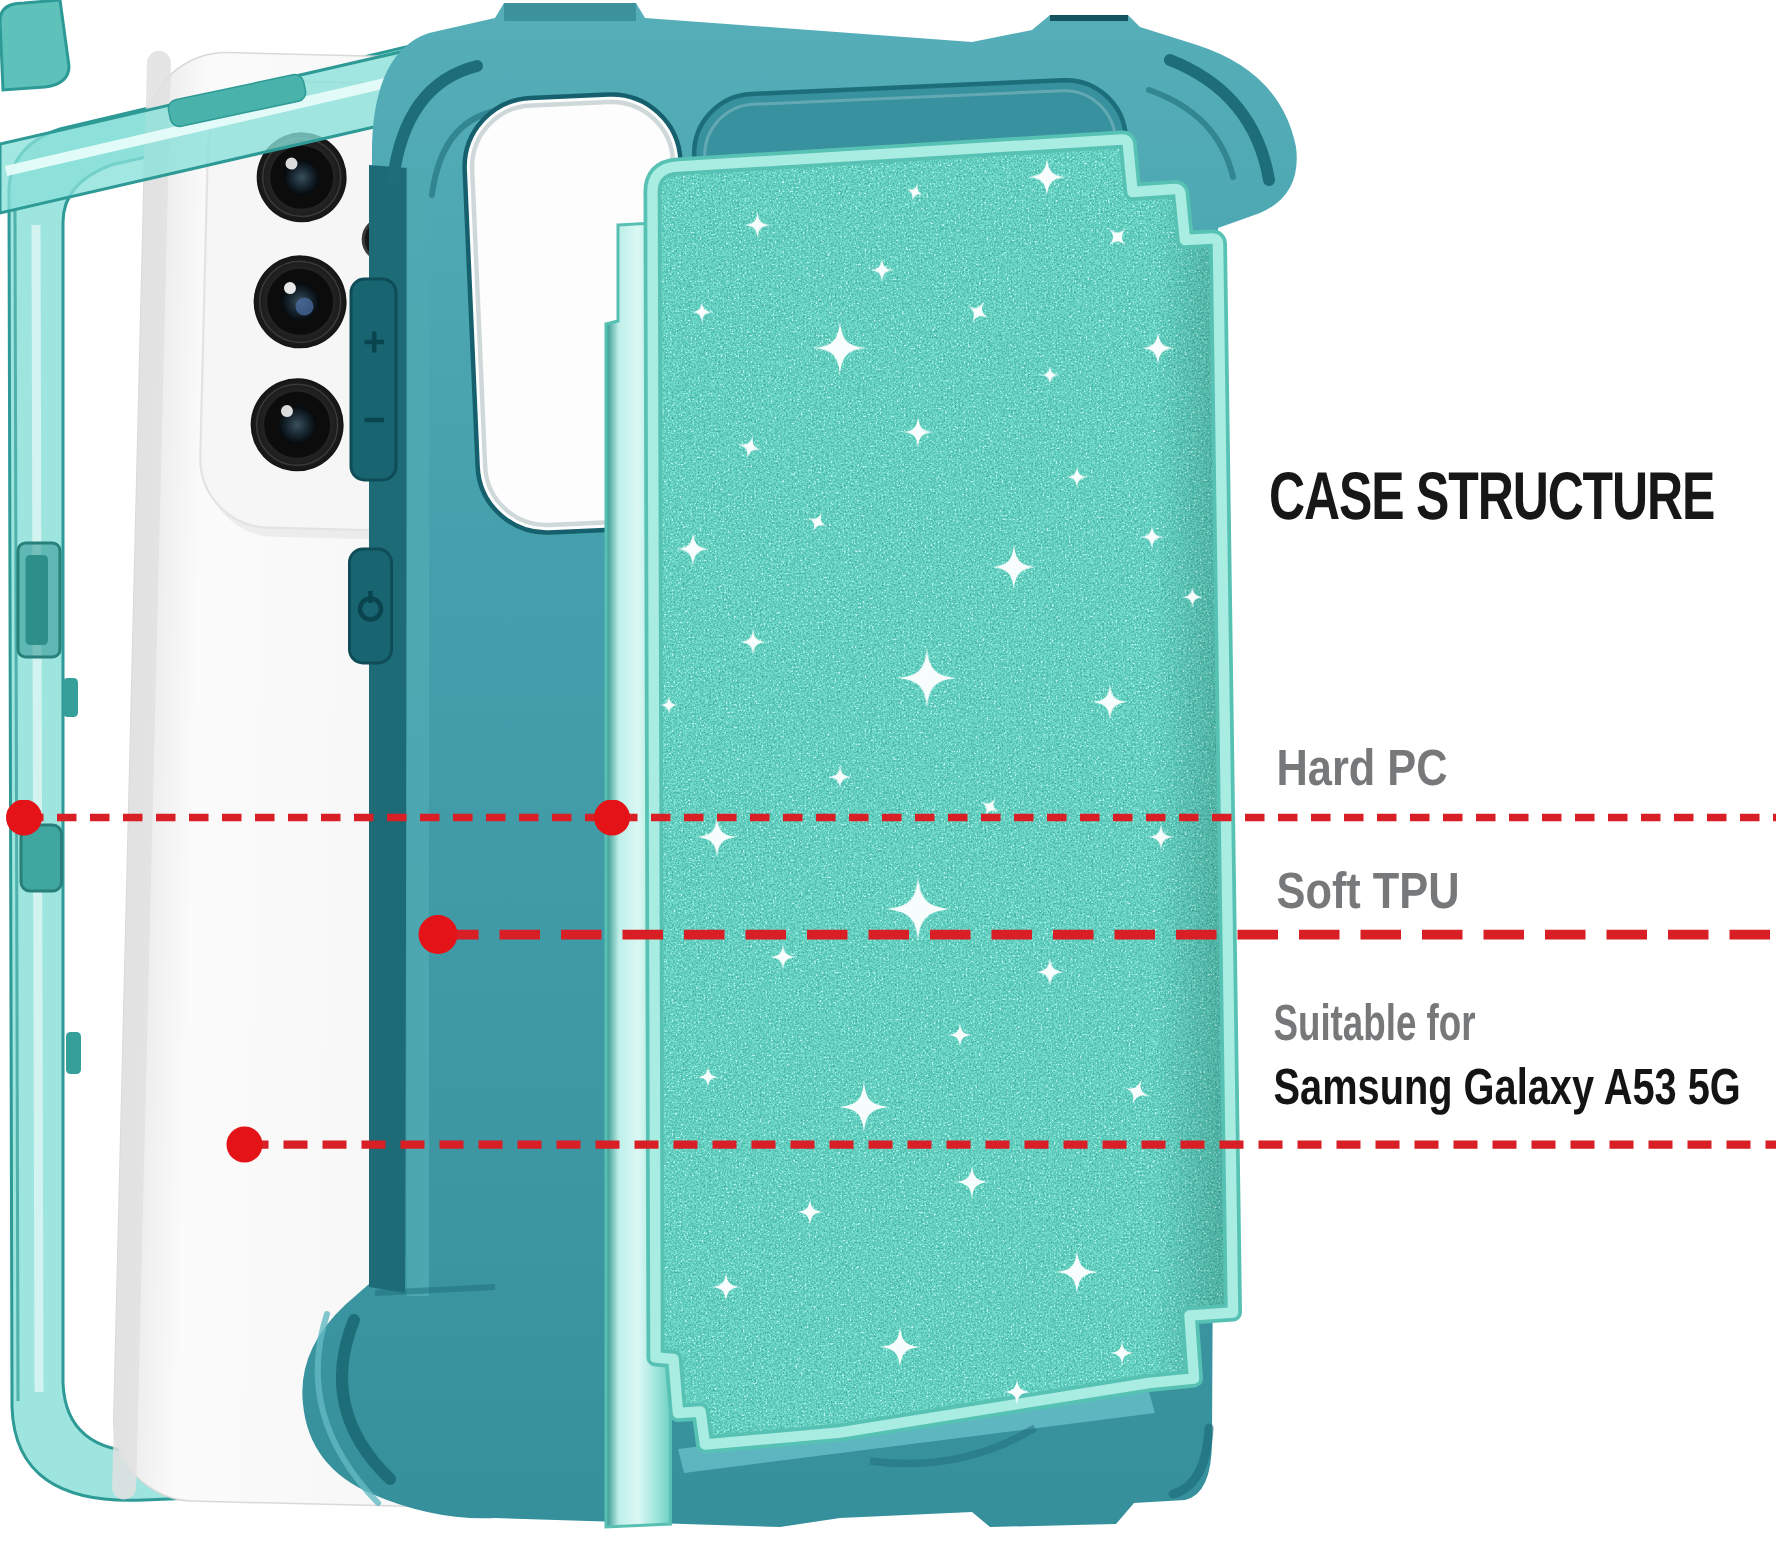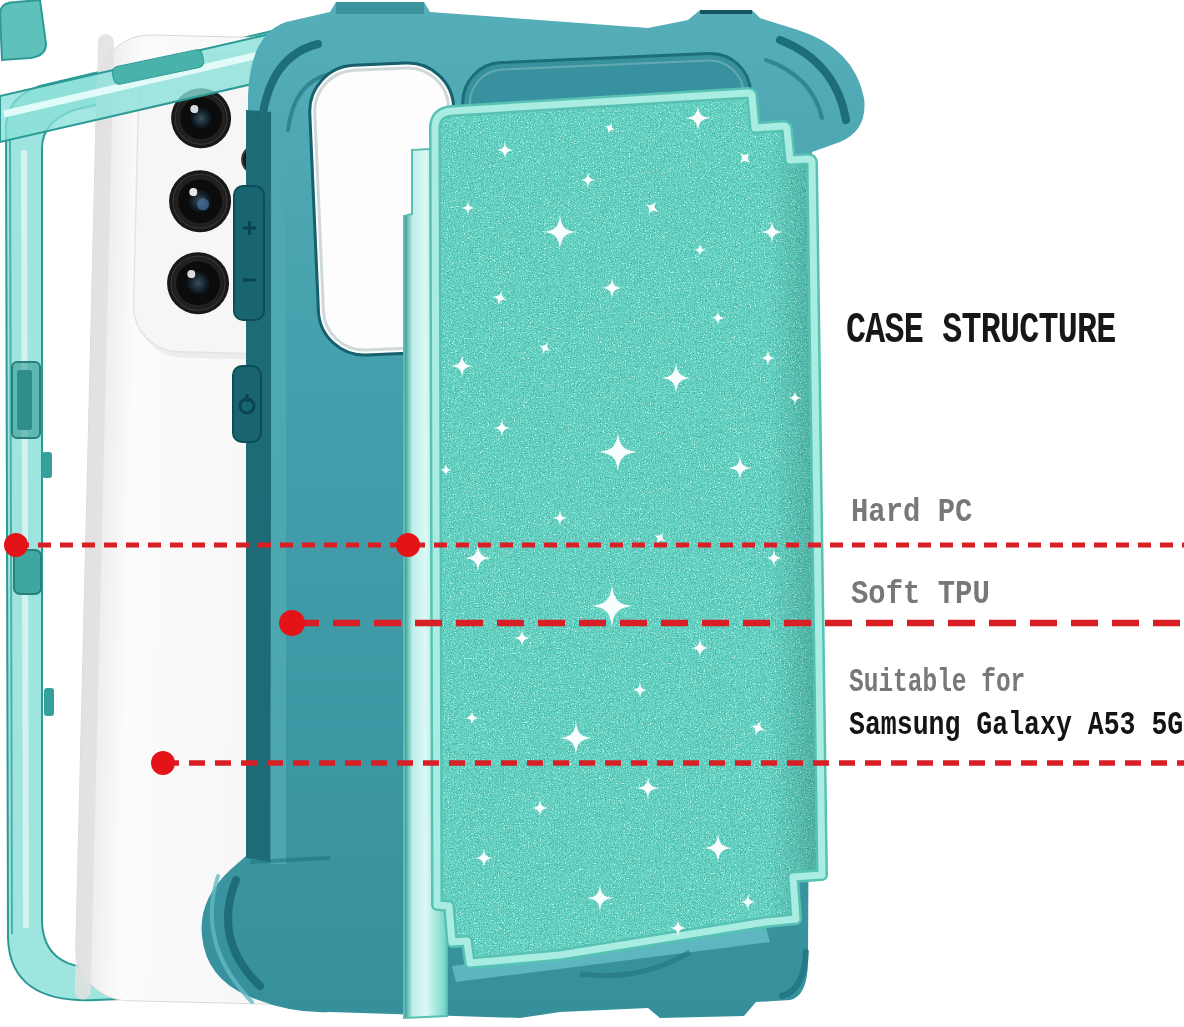--- a/index.html
+++ b/index.html
@@ -1,17 +1,17 @@
 <!DOCTYPE html>
 <html style="--bg: #ffffff; --annotation-red: #d81f25; --annotation-dot-red: #e41318; --title-color: #171717; --label-gray: #77787a; --device-color: #141414; --tpu-main: #43a0ac; --tpu-dark: #1d6b77; --frame-aqua: #7fd8d2; --glitter-base: #23a78d; --glitter-border: #a9ece1; --rail-light: #cdf4ee; --phone-white: #f8f8f8; --lens-black: #101010;"><head>
 <meta charset="utf-8">
 <style>
   html,body{margin:0;padding:0;background:#fff;}
   #stage{position:relative;width:1184px;height:1027px;background:var(--bg,#fff);overflow:hidden;
-         font-family:Liberation Mono, monospace;}
+         font-family:Liberation Sans, sans-serif;}
   #art{position:absolute;left:0;top:0;}
   .label{position:absolute;white-space:nowrap;transform-origin:0 0;line-height:1.05;}
   #title-label{left:846px;top:307px;font-size:45px;font-weight:700;letter-spacing:-1px;
          transform:scaleX(.74);color:var(--title-color,#171717);}
   .gray-label{color:var(--label-gray,#77787a);font-size:34px;font-weight:700;}
   #hardpc-label{left:851px;top:495px;transform:scaleX(.85);}
   #softtpu-label{left:851px;top:577px;transform:scaleX(.85);}
   #suitable-label{left:849px;top:665px;transform:scaleX(.72);}
   #device-label{left:849px;top:708px;font-size:34px;font-weight:700;transform:scaleX(.78);
          color:var(--device-color,#141414);}

